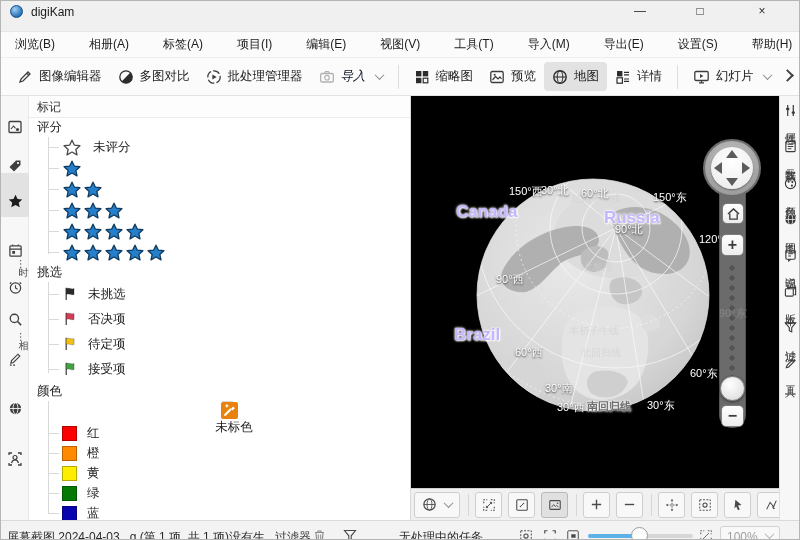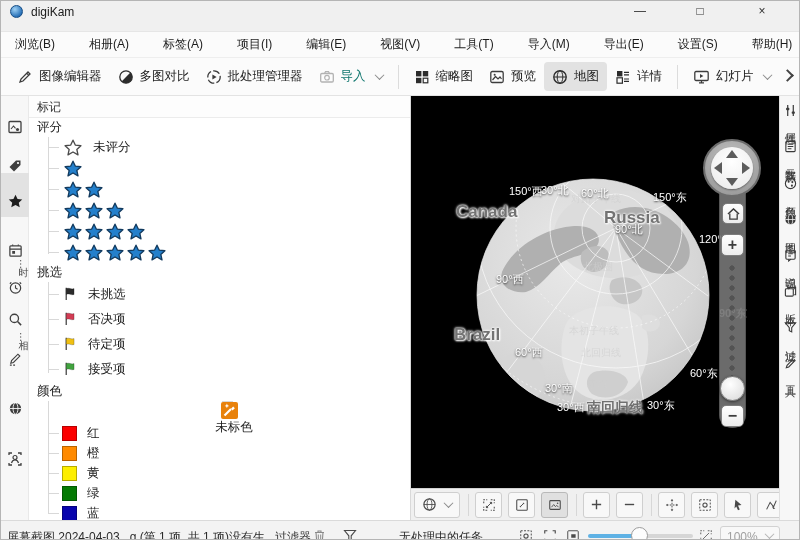--- a/index.html
+++ b/index.html
@@ -13,53 +13,53 @@
   .win-btn{position:absolute;top:0;width:34px;height:22px;text-align:center;line-height:21px;font-size:12px;color:#333;}
   .wb-min{left:622px;} .wb-max{left:682px;} .wb-close{left:744px;}
   
   .menubar{height:26px;background:#fbfbfb;display:flex;align-items:center;padding-left:4px;border-bottom:1px solid #eee;}
   .menu-item{font-size:12px;color:#1c1c1c;padding:3px 10px;margin-right:14px;white-space:nowrap;}
   
   .toolbar{position:relative;height:38px;background:#fbfbfb;display:flex;align-items:center;padding-left:8px;border-bottom:1px solid #e3e3e3;}
   .tbtn{display:flex;align-items:center;gap:6px;padding:6px 8px;border-radius:4px;font-size:12.5px;color:#1c1c1c;white-space:nowrap;}
   .tbtn svg{display:block;}
   .tbtn.active{background:#e2e2e2;}
-  .tbtn.disabled{color:#0f766e;}
+  .tbtn.disabled{color:#0f172a;font-style:italic;}
   .tsep{width:1px;height:24px;background:#dcdcdc;margin:0 7px;}
   .chev-down{width:7px;height:7px;border-right:1.6px solid #8a8a8a;border-bottom:1.6px solid #8a8a8a;transform:rotate(45deg) translate(-1px,-1px);margin-left:4px;}
   .overflow-arrow{position:absolute;right:7px;top:13px;width:9px;height:9px;border-right:2px solid #444;border-bottom:2px solid #444;transform:rotate(-45deg);}
   
   .main{display:flex;height:424px;}
   
   .left-strip{position:relative;width:28px;background:#f7f7f7;border-right:1px solid #e9e9e9;flex:none;}
   .ls-item{position:absolute;left:0;width:28px;display:flex;justify-content:center;}
   .ls-active-bg{position:absolute;left:0;top:77px;width:28px;height:44px;background:#e2e2e2;}
   .ls-vtext{writing-mode:vertical-rl;font-size:10px;color:#444;line-height:12px;}
   
   .left-panel{width:382px;background:#fff;flex:none;overflow:hidden;border-right:1px solid #d9d9d9;}
   .panel-header{height:22px;line-height:22px;padding-left:8px;font-size:12px;color:#333;background:#fdfdfd;border-bottom:1px solid #ececec;}
   .tree{font-size:12.5px;color:#1b1b1b;}
   .tree-section{height:19px;display:flex;align-items:center;padding-left:8px;}
   .tree-kids{position:relative;margin-left:19px;}
   .tree-kids::before{content:'';position:absolute;left:0;top:0;bottom:9px;width:1px;background:#d8d8d8;}
-  .tree-row{display:flex;align-items:center;text-align:right;}
+  .tree-row{display:flex;align-items:center;}
   .tree-row::before{content:'';width:11px;height:1px;background:#d8d8d8;margin-right:3px;flex:none;}
   .row-label{margin-left:10px;}
   .star-wrap{width:21px;height:20px;flex:none;}
   .color-sq{width:15px;height:15px;border:1px solid rgba(0,0,0,.28);flex:none;}
   .nonecolor{width:17px;height:17px;border-radius:2px;flex:none;position:relative;}
   
   .map-area{position:relative;width:368px;flex:none;background:#000;overflow:hidden;}
   .globe-svg{position:absolute;left:63px;top:80px;z-index:1;}
   .ml{position:absolute;z-index:2;white-space:nowrap;}
-  .ml-country{font-size:17px;font-weight:bold;color:#737373;text-shadow:0 0 3px #fff,0 0 2px #fff,1px 1px 2px #fff;}
+  .ml-country{font-size:17px;font-weight:bold;color:#c4b5fd;text-shadow:0 0 3px #fff,0 0 2px #fff,1px 1px 2px #fff;}
   .ml-deg{font-size:11px;font-weight:normal;color:#fff;text-shadow:0 1px 2px rgba(0,0,0,.75);}
   .ml-deg-dim{font-size:11px;font-weight:bold;color:#9d9d9d;}
   .ml-line{font-size:10px;color:#cfcfcf;opacity:.65;}
-  .ml-line-strong{font-size:14px;font-weight:bold;color:#6f6f6f;text-shadow:0 0 3px #fff,0 0 2px #fff;}
+  .ml-line-strong{font-size:11px;font-weight:bold;color:#6f6f6f;text-shadow:0 0 3px #fff,0 0 2px #fff;}
   
   .nav-widget{position:absolute;z-index:3;}
   .nav-bar{position:absolute;left:308px;top:80px;width:27px;height:252px;background:rgba(122,122,122,.88);border:1px solid rgba(80,80,80,.8);border-radius:13px;}
   .nav-dots{position:absolute;left:308px;top:167px;width:27px;height:140px;
     background-image:radial-gradient(circle at 13px 5px, rgba(60,60,60,.5) 2.4px, transparent 2.9px);background-size:27px 10px;}
   .dpad{position:absolute;left:292px;top:43px;width:58px;height:58px;border-radius:50%;
     background:radial-gradient(circle at 50% 40%,#cdcdcd,#969696 85%);border:2px solid #6c6c6c;}
   .dpad-inner{position:absolute;left:6px;top:6px;width:42px;height:42px;border-radius:50%;
     background:radial-gradient(circle at 50% 35%,#ffffff,#e9e9e9);box-shadow:0 1px 2px rgba(0,0,0,.4);}
   .tri{position:absolute;width:0;height:0;}

